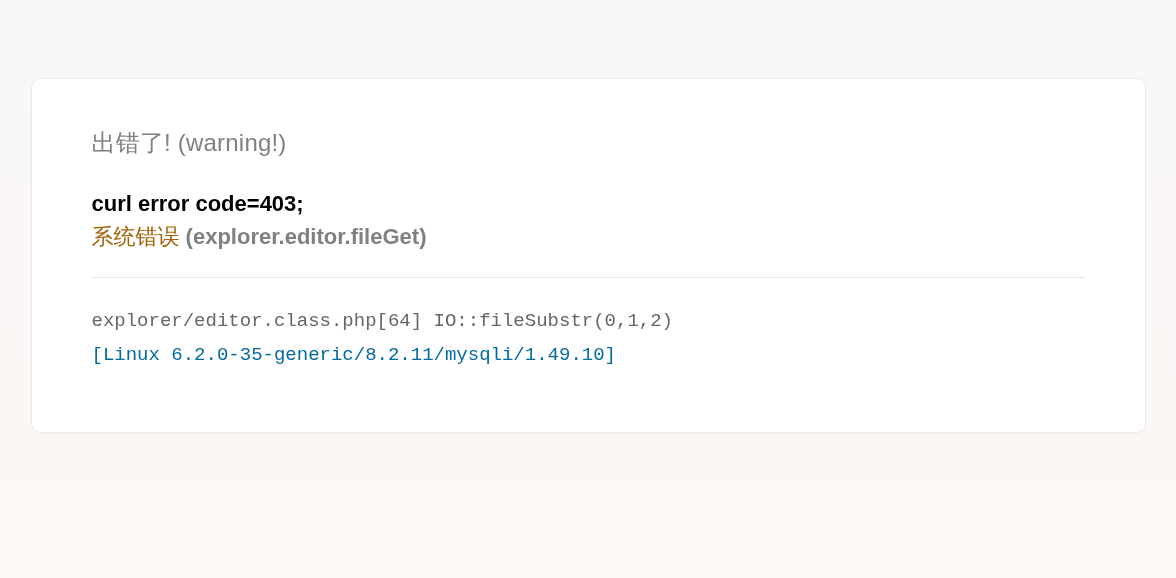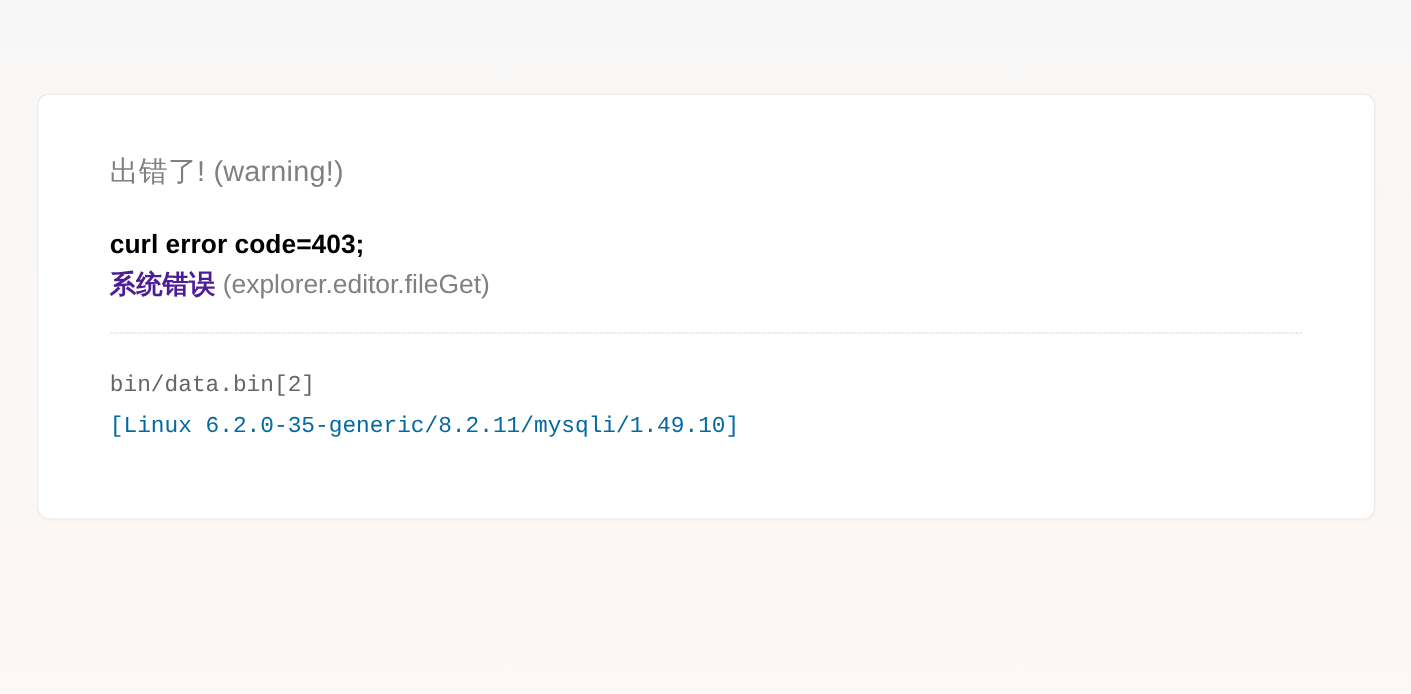--- a/index.html
+++ b/index.html
@@ -43,28 +43,28 @@
       line-height: 1.5;
     }
     
     .error-line-2 {
       font-size: 22px;
       line-height: 1.5;
       margin-bottom: 24px;
     }
     
     .error-line-2 .bold-part {
-      color: #4c1d95;
-      font-weight: 700;
+      color: #a16207;
+      font-weight: 400;
       text-align: center;
     }
     
     .error-line-2 .gray-part {
       color: #808080;
-      font-weight: 400;
+      font-weight: 700;
     }
     
     .divider {
       border: none;
       border-top: 1px dotted #d0d0d0;
       margin-bottom: 26px;
     }
     
     .stack-block {
       font-family: "SFMono-Regular", Consolas, "Liberation Mono", Menlo, Courier, monospace;
@@ -88,16 +88,16 @@
 
   <div class="error-line">curl error code=403;</div>
 
   <div class="error-line-2">
     <span class="bold-part">系统错误</span><span class="gray-part"> (explorer.editor.fileGet)</span>
   </div>
 
   <hr class="divider">
 
   <div class="stack-block">
-    <div class="stack-line">bin/data.bin[2]</div>
+    <div class="stack-line">explorer/editor.class.php[64] IO::fileSubstr(0,1,2)</div>
     <div class="env-line">[Linux 6.2.0-35-generic/8.2.11/mysqli/1.49.10]</div>
   </div>
 </div>
 
 </body></html>

